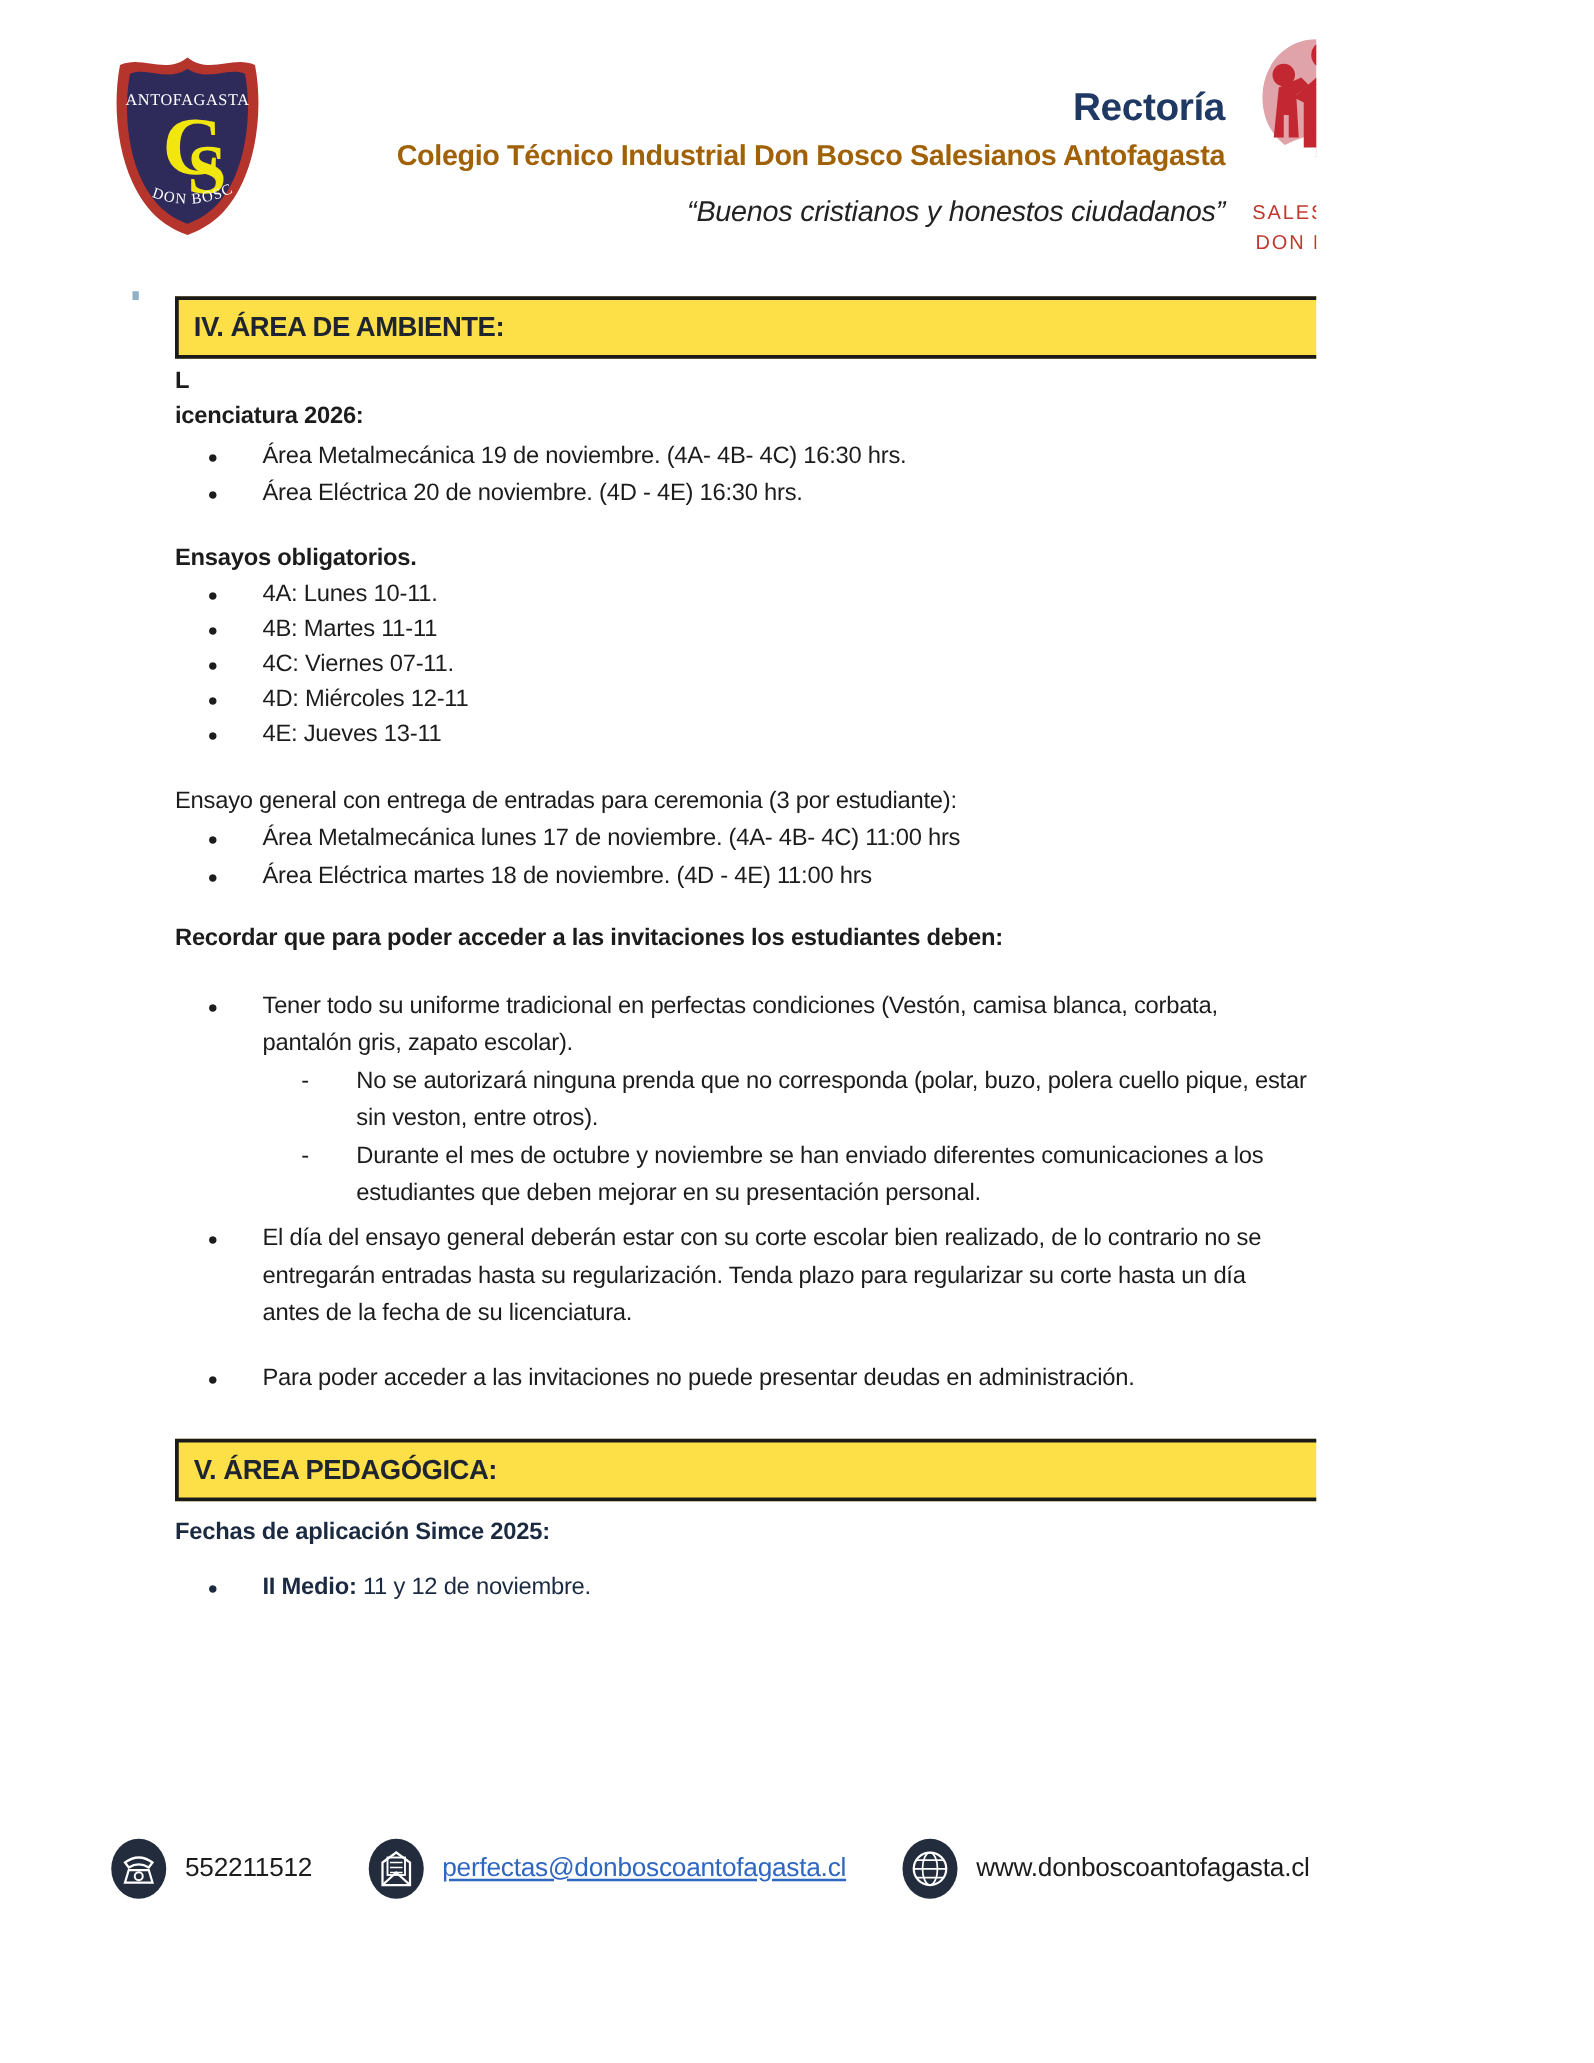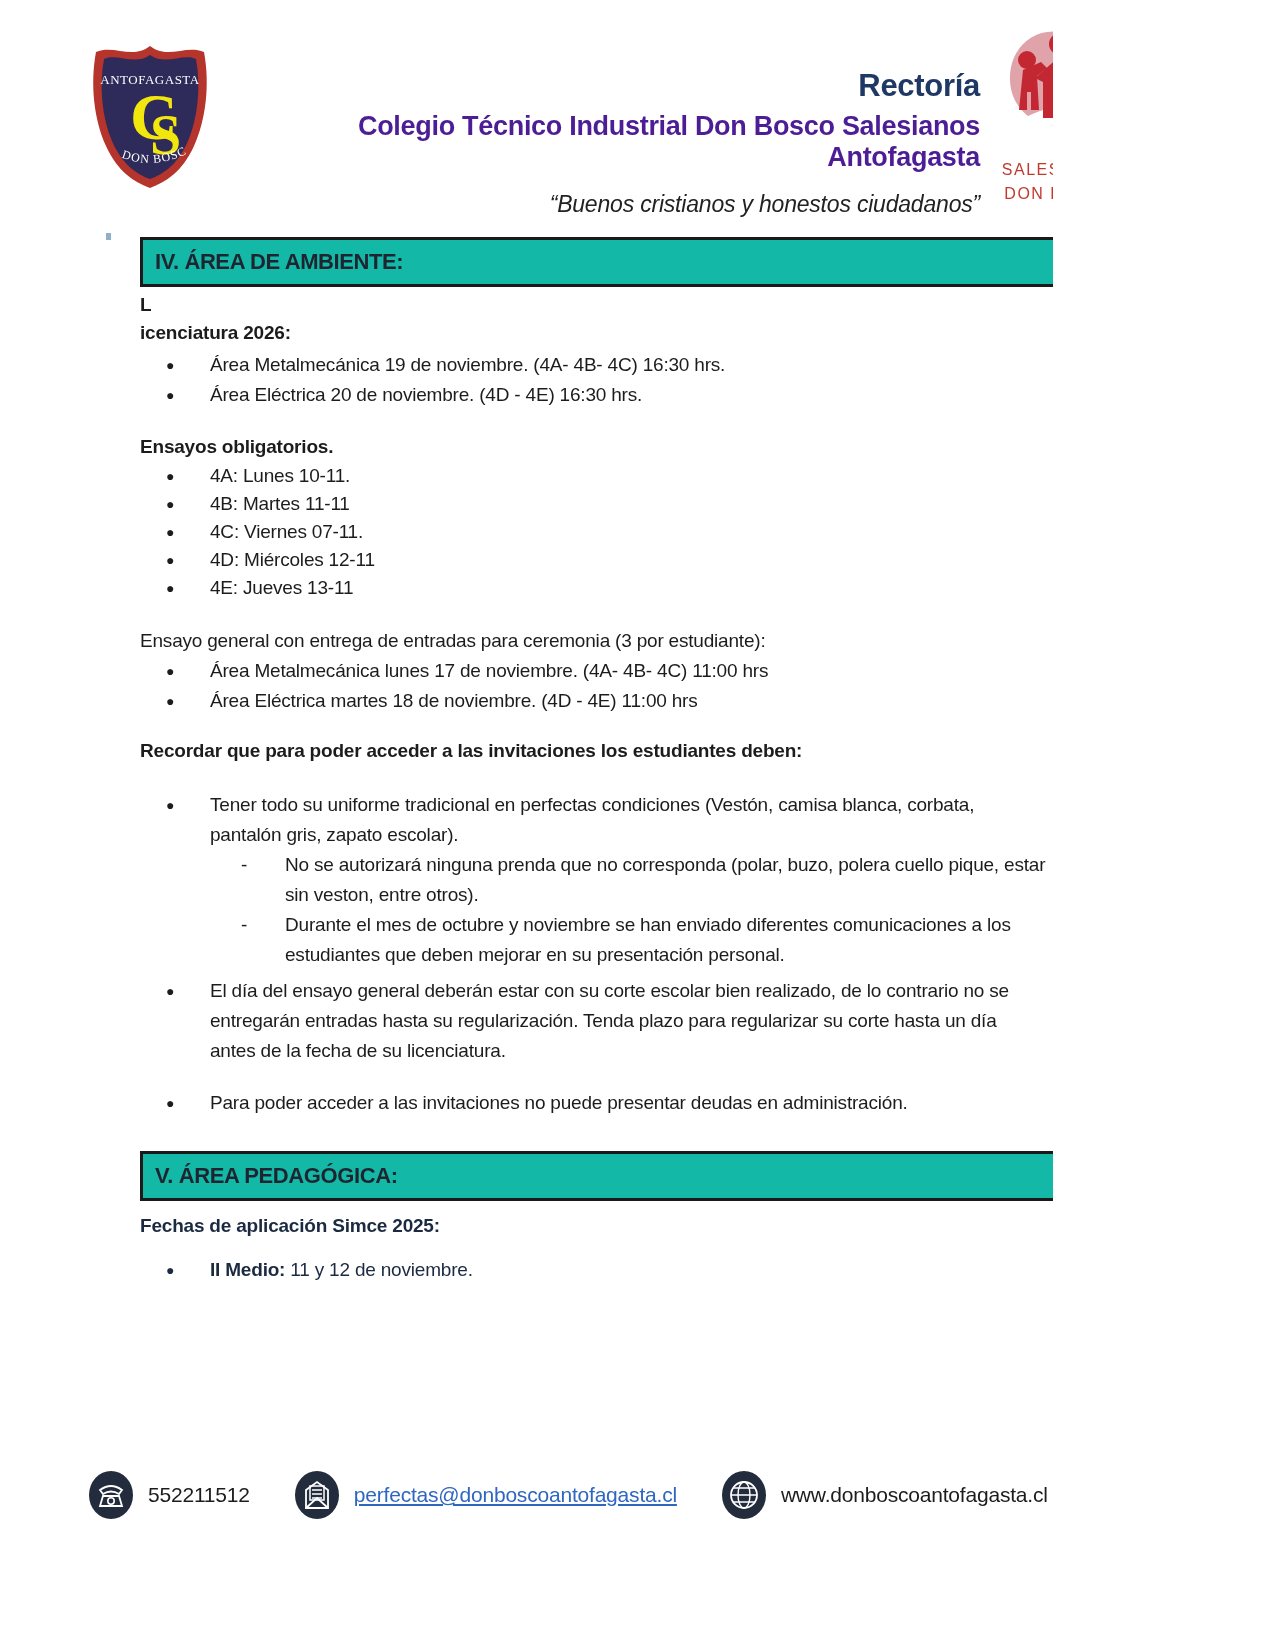--- a/index.html
+++ b/index.html
@@ -7,31 +7,31 @@
   .page {
     position:relative; width:1053px; height:1650px; background:#ffffff;
     font-family:"Liberation Sans", sans-serif; color:#1c1c1c; overflow:hidden;
     letter-spacing:-0.2px;
   }
 
   
   .shield-logo { position:absolute; left:88px; top:38px; }
   .head-center { position:absolute; left:230px; top:68px; width:750px; text-align:right; }
   .head-title { font-size:31px; font-weight:bold; color:#1f3864; letter-spacing:-0.3px; }
-  .head-school { font-size:27px; font-weight:bold; color:#4c1d95; margin-top:7px; letter-spacing:-0.3px; }
+  .head-school { font-size:23px; font-weight:bold; color:#a16207; margin-top:7px; letter-spacing:-0.3px; }
   .head-motto { font-size:23px; font-style:italic; color:#222222; margin-top:18px; }
   .sdb-logo { position:absolute; left:980px; top:26px; text-align:center; width:160px; }
   .sdb-text { color:#c0392f; font-size:16px; letter-spacing:1.5px; line-height:24px; margin-top:2px; font-weight:500; }
 
   .artifact-sq { position:absolute; left:106px; top:233px; width:5px; height:7px; background:#8fb0c6; }
 
   
   .content { position:absolute; left:140px; top:237px; width:935px; font-size:19px; line-height:30px; }
   .section-box {
-    height:50px; background:#14b8a6; border:3px solid #1a1a1a;
+    height:50px; background:#fde047; border:3px solid #1a1a1a;
     display:flex; align-items:center; padding-left:12px;
     font-weight:bold; font-size:22px; color:#1e2531; letter-spacing:-0.4px;
   }
   .b { font-weight:bold; }
   .navy { color:#1b2a41; }
   .blk { margin:0; }
   .lh28 { line-height:28px; }
   .bullet { display:flex; }
   .bullet .marker { flex:0 0 70px; padding-left:26px; font-size:14px; }
   .bullet .btext { flex:1 1 auto; padding-right:30px; }

